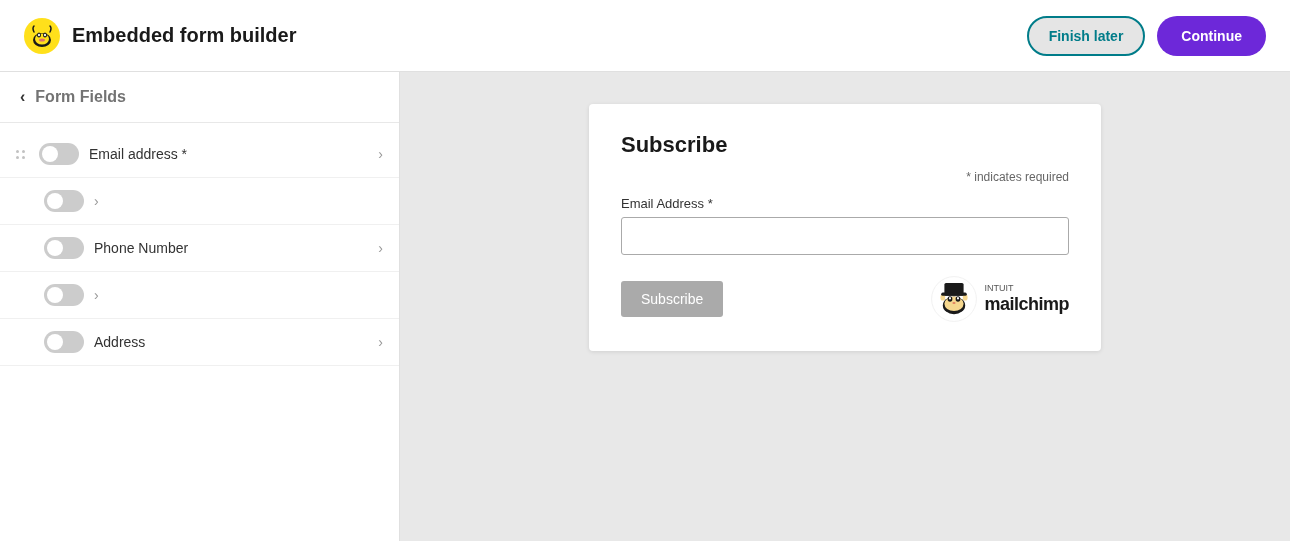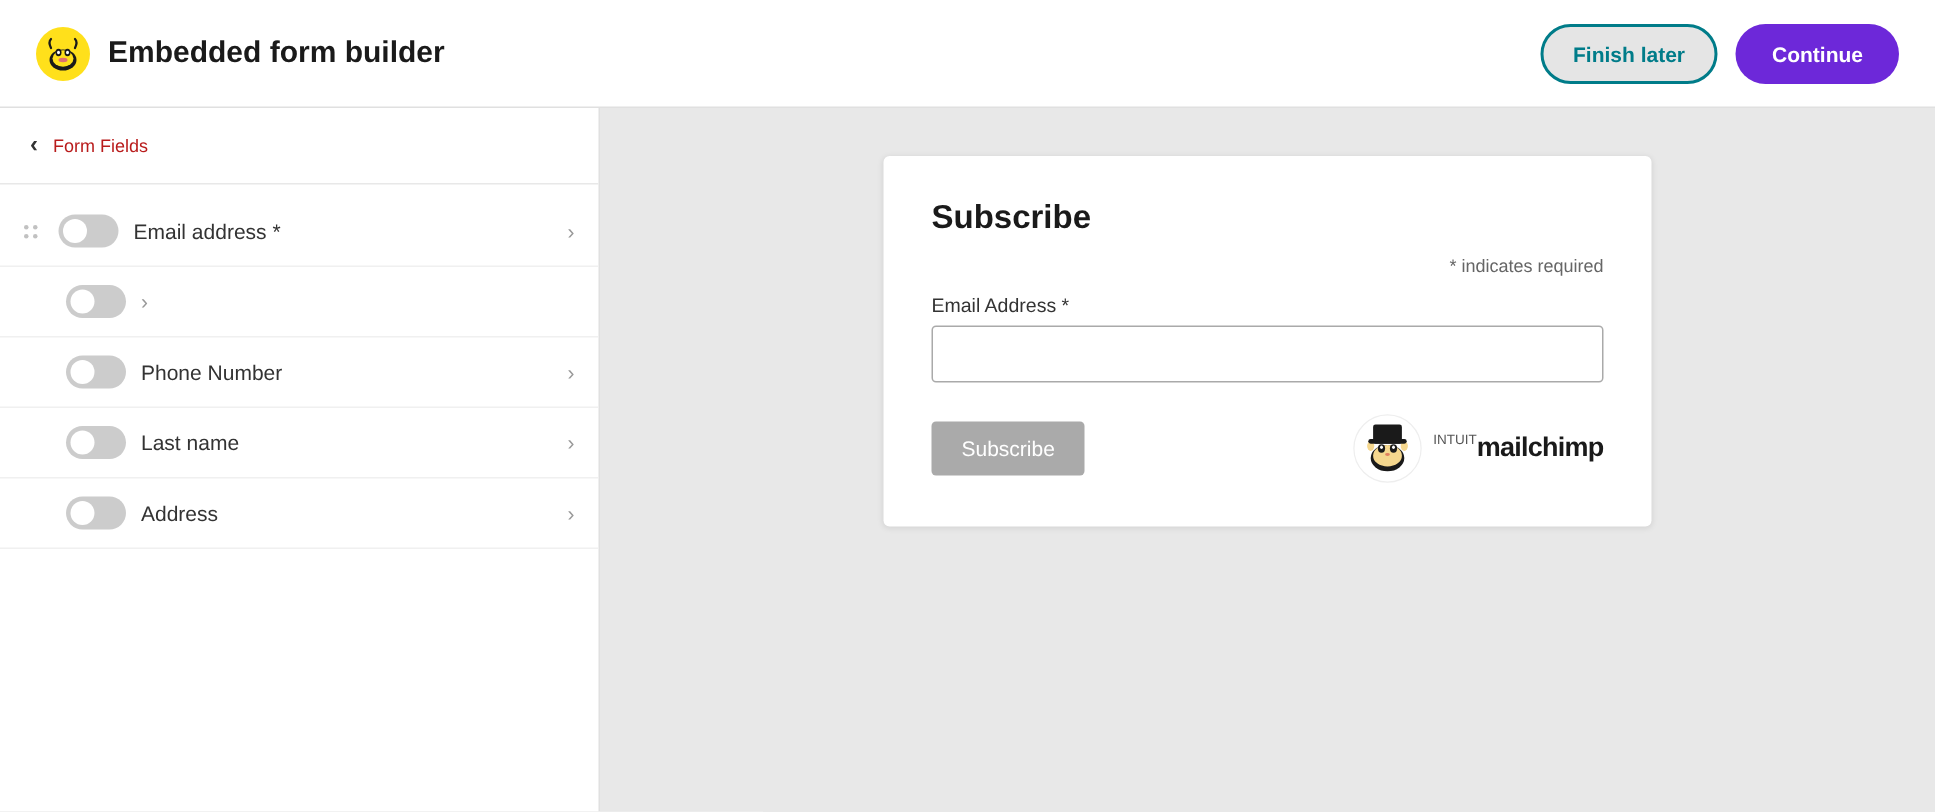--- a/index.html
+++ b/index.html
@@ -71,23 +71,23 @@
       border-bottom: 1px solid #e8e8e8;
       gap: 10px;
     }
     .back-arrow {
       font-size: 16px;
       color: #333;
       cursor: pointer;
       font-weight: 600;
     }
     .sidebar-title {
-      font-size: 12px;
-      font-weight: 400;
-      color: #b91c1c;
+      font-size: 16px;
+      font-weight: 700;
+      color: #737373;
     }
     .sidebar-desc {
       padding: 16px 20px;
       font-size: 13px;
       color: #444;
       line-height: 1.5;
       border-bottom: 1px solid #e8e8e8;
     }
     .sidebar-desc a {
       color: #007c89;
@@ -227,21 +227,21 @@
       display: flex;
       align-items: center;
       gap: 6px;
     }
     .mailchimp-freddie {
       width: 48px;
       height: 48px;
     }
     .mailchimp-wordmark {
       display: flex;
-      flex-direction: row;
+      flex-direction: column;
       font-weight: 700;
       font-size: 10px;
       color: #333;
       line-height: 1.2;
     }
     .mailchimp-wordmark .intuit { font-size: 9px; color: #555; font-weight: 400; }
     .mailchimp-wordmark .chimp { font-size: 18px; color: #1a1a1a; font-weight: 900; letter-spacing: -0.5px; }
 
     
     .sidebar::-webkit-scrollbar { width: 6px; }
@@ -313,21 +313,20 @@
         </label>
         <span class="field-label">Phone Number</span>
         <span class="field-chevron">›</span>
       </div>
 
       <div class="field-item">
         <label class="toggle" style="margin-left:28px;">
 
           <div class="toggle-track"></div>
         </label>
-        <span class="field-label">Last name</span>
         <span class="field-chevron">›</span>
       </div>
 
       <div class="field-item">
         <label class="toggle" style="margin-left:28px;">
 
           <div class="toggle-track"></div>
         </label>
         <span class="field-label">Address</span>
         <span class="field-chevron">›</span>

